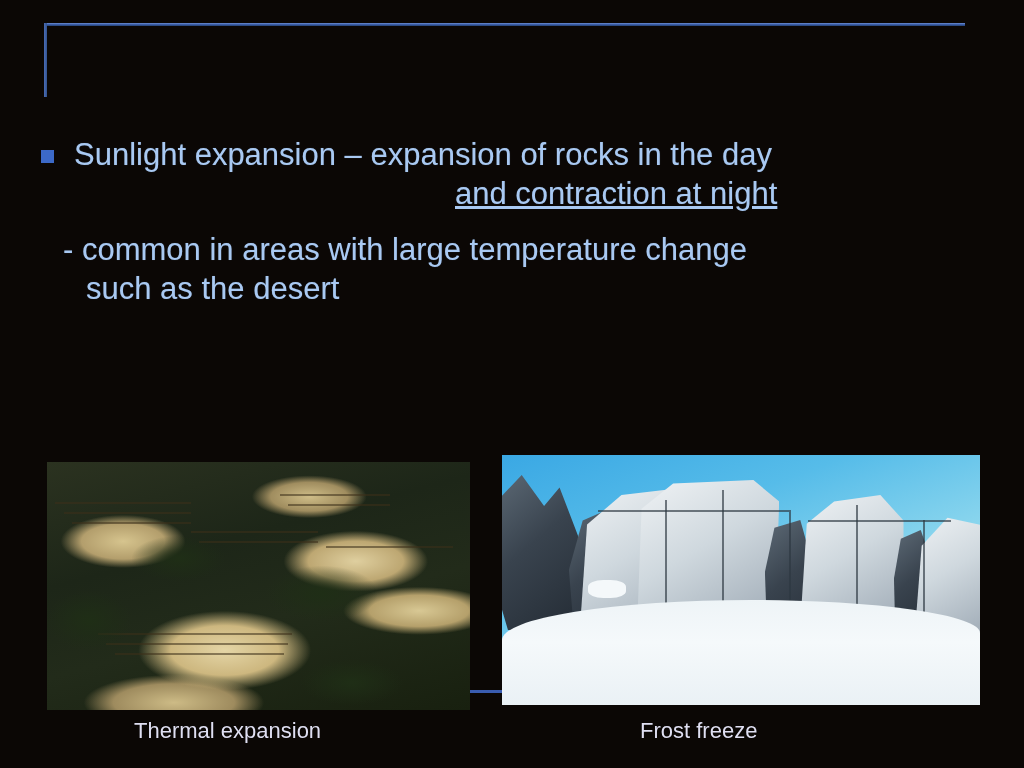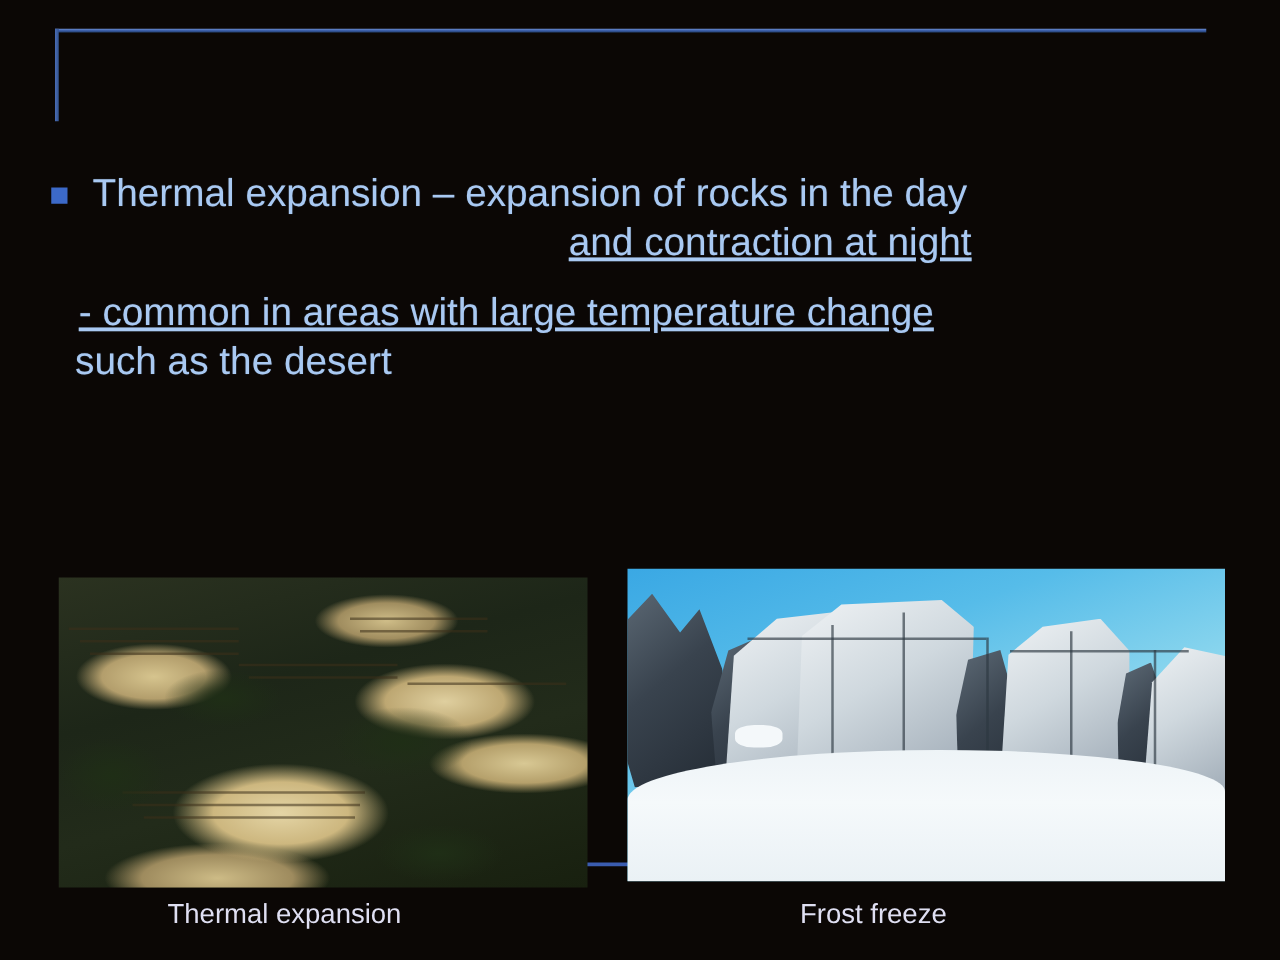--- a/index.html
+++ b/index.html
@@ -69,22 +69,22 @@
     top: 14px;
     width: 13px;
     height: 13px;
     background: #3c69c8;
   }
   .bullet-text {
     display: block;
     padding-left: 74px;
   }
   .line-indent-contraction { padding-left: 455px; text-decoration: underline; }
-  .line-dash { padding-left: 63px; text-decoration: underline; }
-  .line-dash-cont { padding-left: 60px; }
+  .line-dash { padding-left: 63px; }
+  .line-dash-cont { padding-left: 86px; }
   .line-wrap { padding-left: 70px; }
   .row-gap-b { margin-top: 19px; }
   .row-gap-c { margin-top: 2px; }
   .row-gap-d { margin-top: 21px; }
   .row-gap-e { margin-top: 2px; }
 
   
   #divider-line {
     position: absolute;
     left: 466px;
@@ -177,21 +177,21 @@
 <div id="slide">
 
   <div id="title-rule-horizontal"></div>
   <div id="title-rule-vertical"></div>
 
 
   <div id="body-block">
 
     <div class="bullet-row">
       <span class="bullet-marker"></span>
-      <span class="bullet-text">Thermal expansion – expansion of rocks in the day</span>
+      <span class="bullet-text">Sunlight expansion – expansion of rocks in the day</span>
     </div>
     <div class="bullet-row row-gap-c">
       <span class="bullet-text line-indent-contraction">and contraction at night</span>
     </div>
 
     <div class="bullet-row row-gap-b">
       <span class="bullet-text line-dash">- common in areas with large temperature change</span>
     </div>
     <div class="bullet-row row-gap-e">
       <span class="bullet-text line-dash-cont">such as the desert</span>

